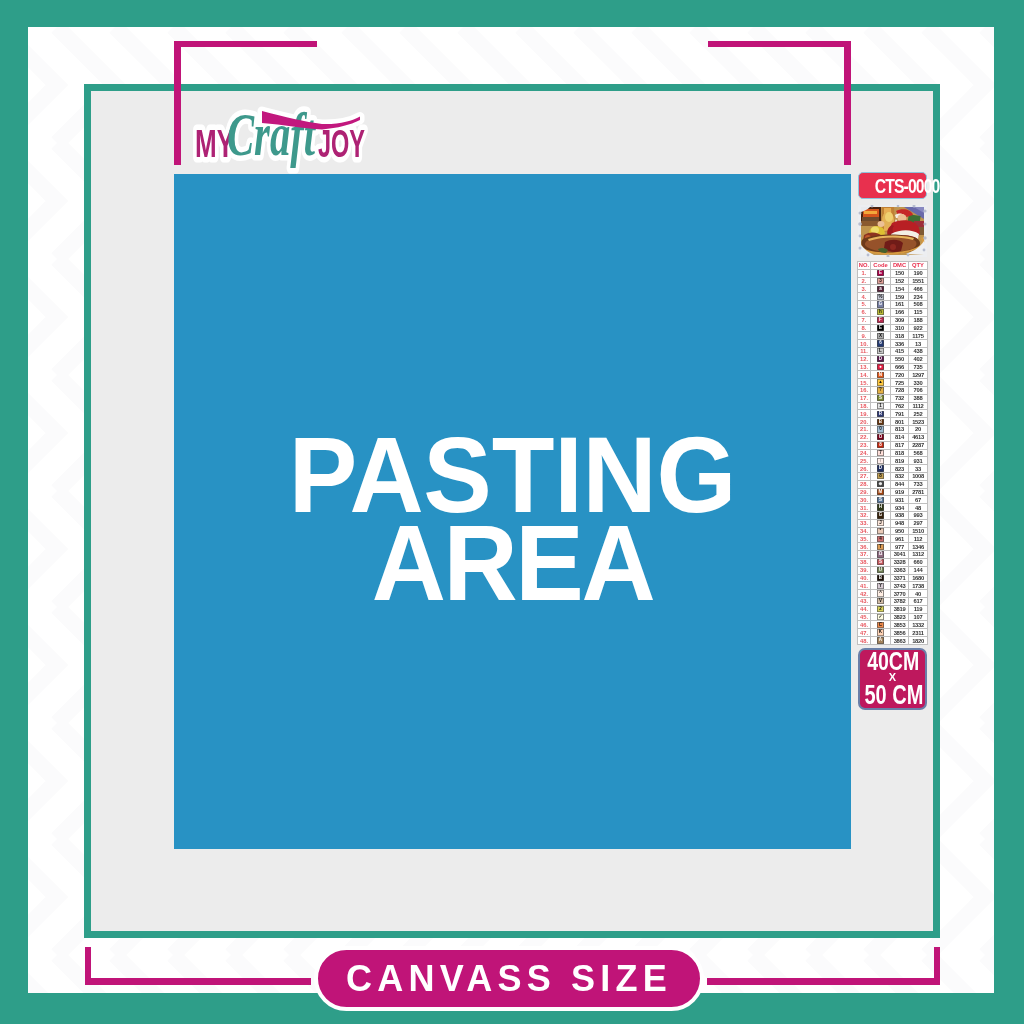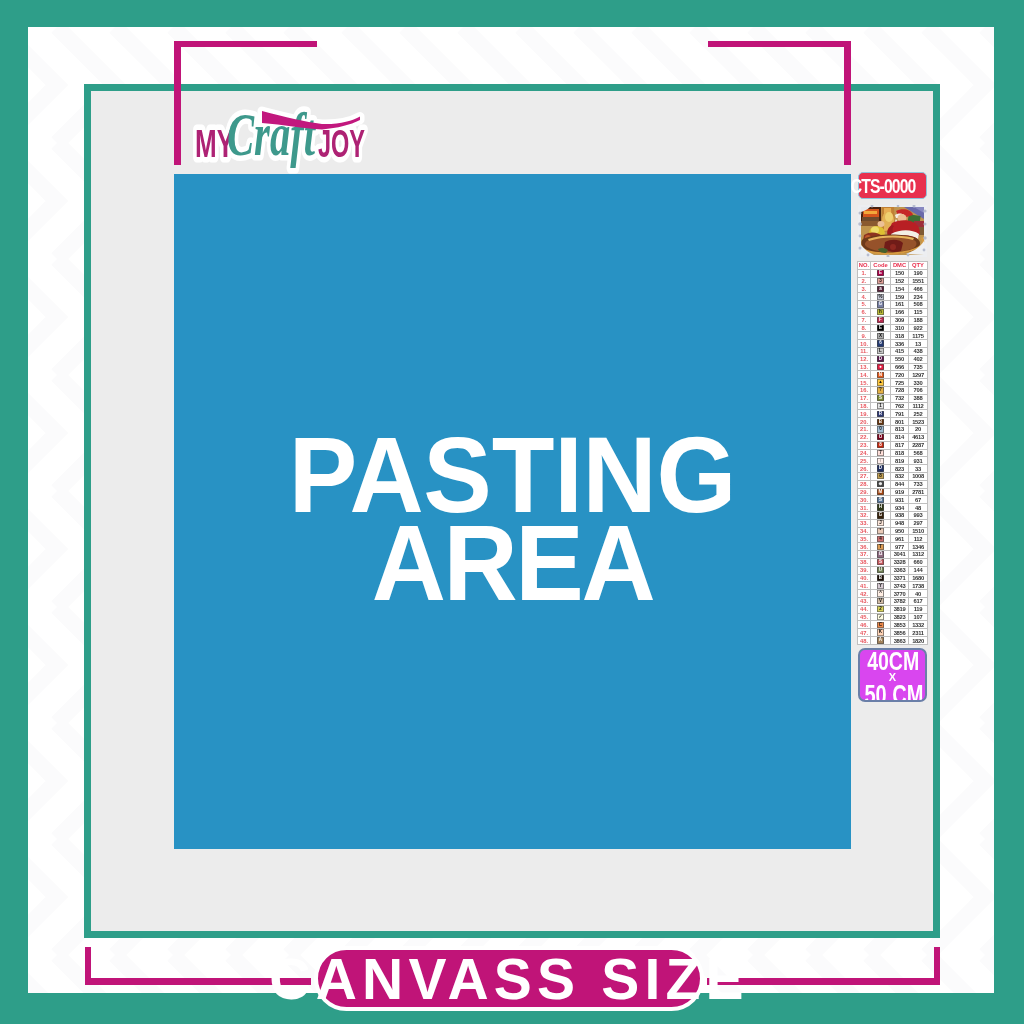--- a/index.html
+++ b/index.html
@@ -45,38 +45,38 @@
 
   <div class="abs" style="left:85px;top:947px;width:6px;height:38px;background:#C01478;"></div>
 
   <div class="abs" style="left:85px;top:978px;width:226px;height:7px;background:#C01478;"></div>
 
   <div class="abs" style="left:707px;top:978px;width:233px;height:7px;background:#C01478;"></div>
 
   <div class="abs" style="left:934px;top:947px;width:6px;height:38px;background:#C01478;"></div>
 
 
-  <div class="abs" id="pill-bottom" style="left:314px;top:946px;width:382px;height:57px;background:#C01478;border:4px solid #fff;border-radius:36px;display:flex;align-items:center;justify-content:center;color:#fff;font-weight:bold;font-size:57px;letter-spacing:5.2px;">CANVASS&nbsp;SIZE</div>
+  <div class="abs" id="pill-bottom" style="left:314px;top:946px;width:382px;height:57px;background:#C01478;border:4px solid #fff;border-radius:36px;display:flex;align-items:center;justify-content:center;color:#fff;font-weight:bold;font-size:36px;letter-spacing:5.2px;">CANVASS&nbsp;SIZE</div>
 
   <svg class="abs" id="logo" style="left:185px;top:93px;" width="195" height="82" viewBox="0 0 195 82">
     <g font-family="Liberation Sans, sans-serif" font-weight="bold">
       <g fill="#ffffff" stroke="#ffffff" stroke-width="11" stroke-linejoin="round">
         <text x="10" y="64" font-size="39" textLength="39" lengthAdjust="spacingAndGlyphs">MY</text>
         <text x="42" y="62" font-family="Liberation Serif, serif" font-style="italic" font-size="62" textLength="88" lengthAdjust="spacingAndGlyphs">Craft</text>
         <text x="133" y="64" font-size="39" textLength="47" lengthAdjust="spacingAndGlyphs">JOY</text>
         <path d="M 77,18 C 100,24 120,29 137,31 C 155,31.5 167,28 175,23.5 L 175,27 C 165,32 153,35 137,36.5 C 118,35.5 98,31.5 77,30 Z" stroke-width="9"></path>
       </g>
       <text x="10" y="64" font-size="39" fill="#AE2274" textLength="39" lengthAdjust="spacingAndGlyphs">MY</text>
       <text x="42" y="62" font-family="Liberation Serif, serif" font-style="italic" font-size="62" fill="#3E998C" textLength="88" lengthAdjust="spacingAndGlyphs">Craft</text>
       <text x="133" y="64" font-size="39" fill="#AE2274" textLength="47" lengthAdjust="spacingAndGlyphs">JOY</text>
       <path d="M 77,18 C 100,24 120,29 137,31 C 155,31.5 167,28 175,23.5 L 175,27 C 165,32 153,35 137,36.5 C 118,35.5 98,31.5 77,30 Z" fill="#C2187E"></path>
     </g>
   </svg>
 
-  <div class="abs" id="cts" style="left:858px;top:172px;width:69px;height:27px;background:#E8304E;border:1.5px solid #8FC3DC;border-radius:5px;box-sizing:border-box;display:flex;align-items:center;justify-content:flex-end;padding-left:29px;">
+  <div class="abs" id="cts" style="left:858px;top:172px;width:69px;height:27px;background:#E8304E;border:1.5px solid #8FC3DC;border-radius:5px;box-sizing:border-box;display:flex;align-items:center;justify-content:center;padding-left:29px;">
     <span style="color:#fff;font-weight:bold;font-size:21px;transform:scaleX(0.75);letter-spacing:-1.2px;white-space:nowrap;">CTS-0000</span>
   </div>
 
   <svg class="abs" id="santa" style="left:858px;top:205px;" width="69" height="52" viewBox="0 0 69 52">
     <rect width="69" height="52" fill="#eceef1"></rect>
     <rect x="3" y="2" width="63" height="48" fill="#bf944e"></rect>
 
     <rect x="3" y="2" width="20" height="16" fill="#49210f"></rect>
     <rect x="5" y="4" width="16" height="8" fill="#d4541c"></rect>
     <rect x="6" y="6" width="13" height="3" fill="#f2a83a"></rect>
@@ -546,18 +546,18 @@
           <td class="n">48.</td>
           <td class="c">
             <span class="sq" style="background:#A4835C;color:#fff;">A</span>
           </td>
           <td class="d">3863</td>
           <td class="d">1820</td>
         </tr>
 </tbody>
     </table>
 
-  <div class="abs" id="sizebox" style="left:858px;top:648px;width:69px;height:54px;background:#d946ef;border:2px solid #6A7FA8;border-radius:7px;box-sizing:border-box;color:#fff;font-weight:bold;text-align:center;overflow:hidden;">
+  <div class="abs" id="sizebox" style="left:858px;top:648px;width:69px;height:62px;background:#be185d;border:2px solid #6A7FA8;border-radius:7px;box-sizing:border-box;color:#fff;font-weight:bold;text-align:center;overflow:hidden;">
     <div style="font-size:25px;line-height:20px;margin-top:1px;transform:scaleX(0.78);white-space:nowrap;">40CM</div>
     <div style="font-size:11px;line-height:13px;">X</div>
     <div style="font-size:27px;line-height:22px;transform:translateX(-4px) scaleX(0.74);white-space:nowrap;">50&nbsp;CM</div>
   </div>
 </div>
 
 </body></html>

